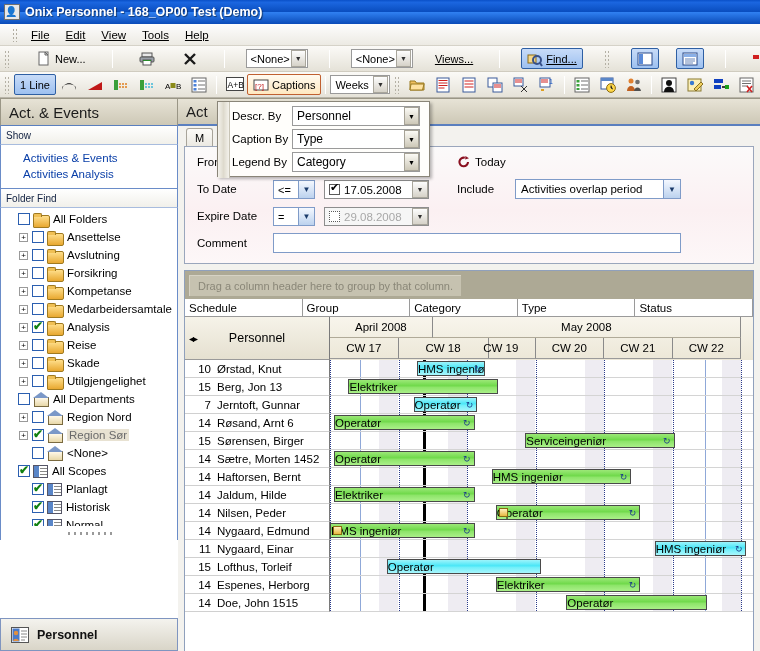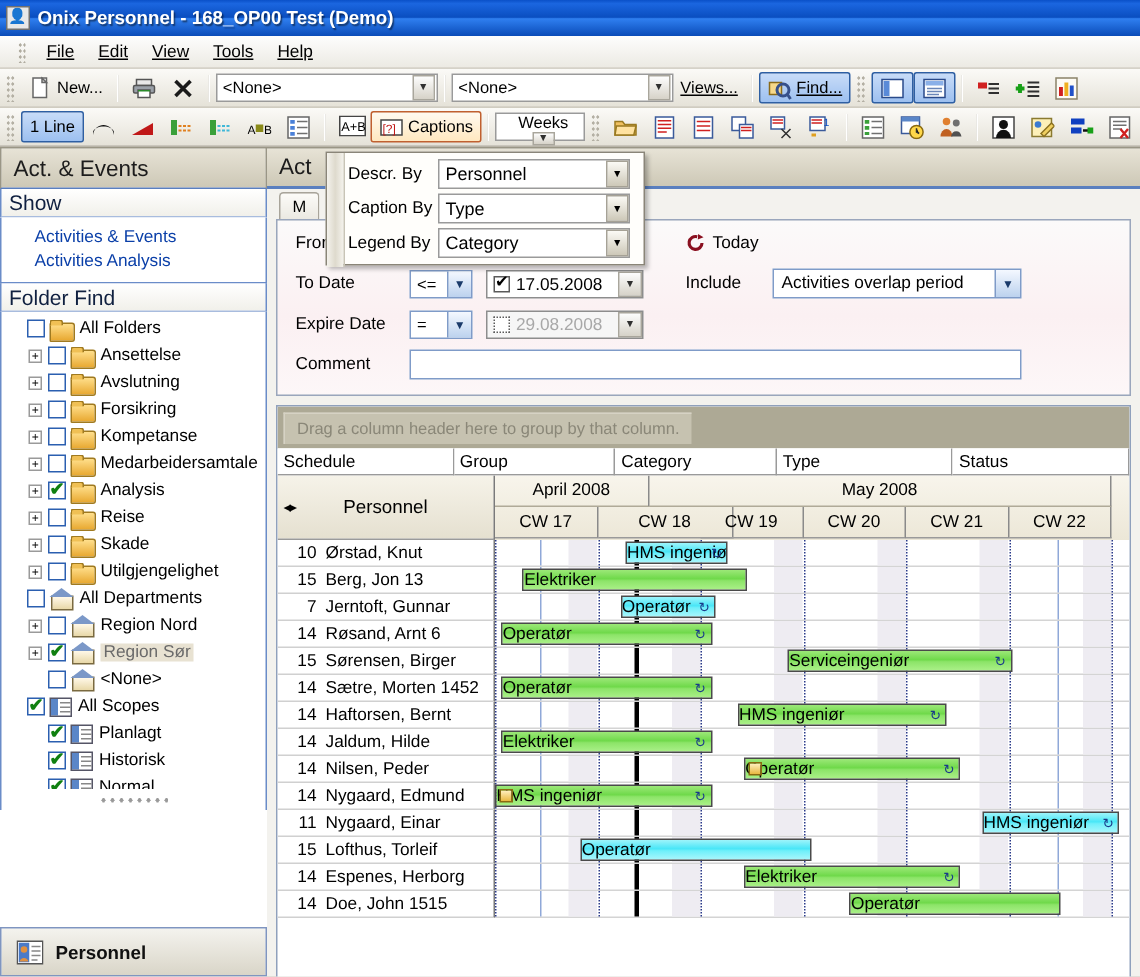--- a/index.html
+++ b/index.html
@@ -42,21 +42,21 @@
     background-image: radial-gradient(circle, #b0aca0 40%, transparent 42%);
     background-size: 3px 4px; }
   #menubar .mi { padding: 2px 8px; color: #000; font-size: 11.5px; white-space: nowrap; }
   .ul1 { text-decoration: underline; }
 
   
   #toolbar1 {
     position: absolute; left: 0; top: 46px; width: 760px; height: 26px;
     background: linear-gradient(to bottom,#fbfaf7,#e5e2d8);
     border-bottom: 1px solid #d0ccc0;
-    display: flex; align-items: center;
+    display: flex; align-items: center; gap: 17px;
   }
   #toolbar2 {
     position: absolute; left: 0; top: 72px; width: 760px; height: 26px;
     background: linear-gradient(to bottom,#fbfaf7,#e5e2d8);
     border-bottom: 1px solid #b8b4a8;
     display: flex; align-items: center;
   }
   .grip2 { width: 6px; height: 18px; margin: 0 4px;
     background-image: radial-gradient(circle, #b4b0a4 40%, transparent 42%);
     background-size: 3px 4px; flex: none; }
@@ -91,21 +91,21 @@
     height: 28px; background: linear-gradient(to bottom,#e7e3d6,#cdc8b6);
     border: 1px solid #9a9686; border-bottom: 1px solid #5a7fbf;
     display: flex; align-items: center; padding-left: 8px;
     font-size: 15px; color: #1c1c1c;
   }
   .sb-sec-head {
     height: 19px; background: linear-gradient(to bottom,#ffffff,#f1f0ea);
     border-left: 1px solid #6a8cc8; border-right: 1px solid #6a8cc8;
     border-bottom: 1px solid #a8bcde;
     display: flex; align-items: center; padding-left: 5px;
-    font-size: 14px; color: #102040;
+    font-size: 10px; color: #102040;
   }
   .sb-body {
     background: #fff; border-left: 1px solid #6a8cc8; border-right: 1px solid #6a8cc8;
     border-bottom: 1px solid #6a8cc8;
     padding: 5px 0 6px 0;
   }
   .sb-link { color: #0a3fa8; font-size: 11.5px; padding: 2px 0 2px 22px; white-space: nowrap; }
 
   #tree { background: #fff; border-left: 1px solid #6a8cc8; border-right: 1px solid #6a8cc8;
     height: 318px; overflow: hidden; padding-top: 2px; }
@@ -477,21 +477,21 @@
     <div class="tbtn act">
       <span class="ico">
         <svg width="16" height="16" viewBox="0 0 16 16">
             <rect x="1" y="3" width="14" height="10" fill="#fff" stroke="#444"></rect>
             <text x="2" y="11.5" font-size="8" fill="#c01818" font-family="sans-serif">[?]</text>
           </svg>
       </span>
       <span>Captions</span>
     </div>
     <div class="sep"></div>
-    <div class="combo" style="width:76px;flex-direction:column;">
+    <div class="combo" style="width:76px;">
       <span>Weeks</span>
       <span class="arrow">▼</span>
     </div>
     <div class="grip2"></div>
     <div class="tbtn">
       <span class="ico">
         <svg width="16" height="16" viewBox="0 0 16 16">
             <path d="M1 4 h5 l1.5 2 H15 V13 H1 Z" fill="#f0c060" stroke="#9a7a20"></path>
             <path d="M2 7 H15 L13.5 13 H1 Z" fill="#ffe2a0" stroke="#9a7a20"></path>
           </svg>

